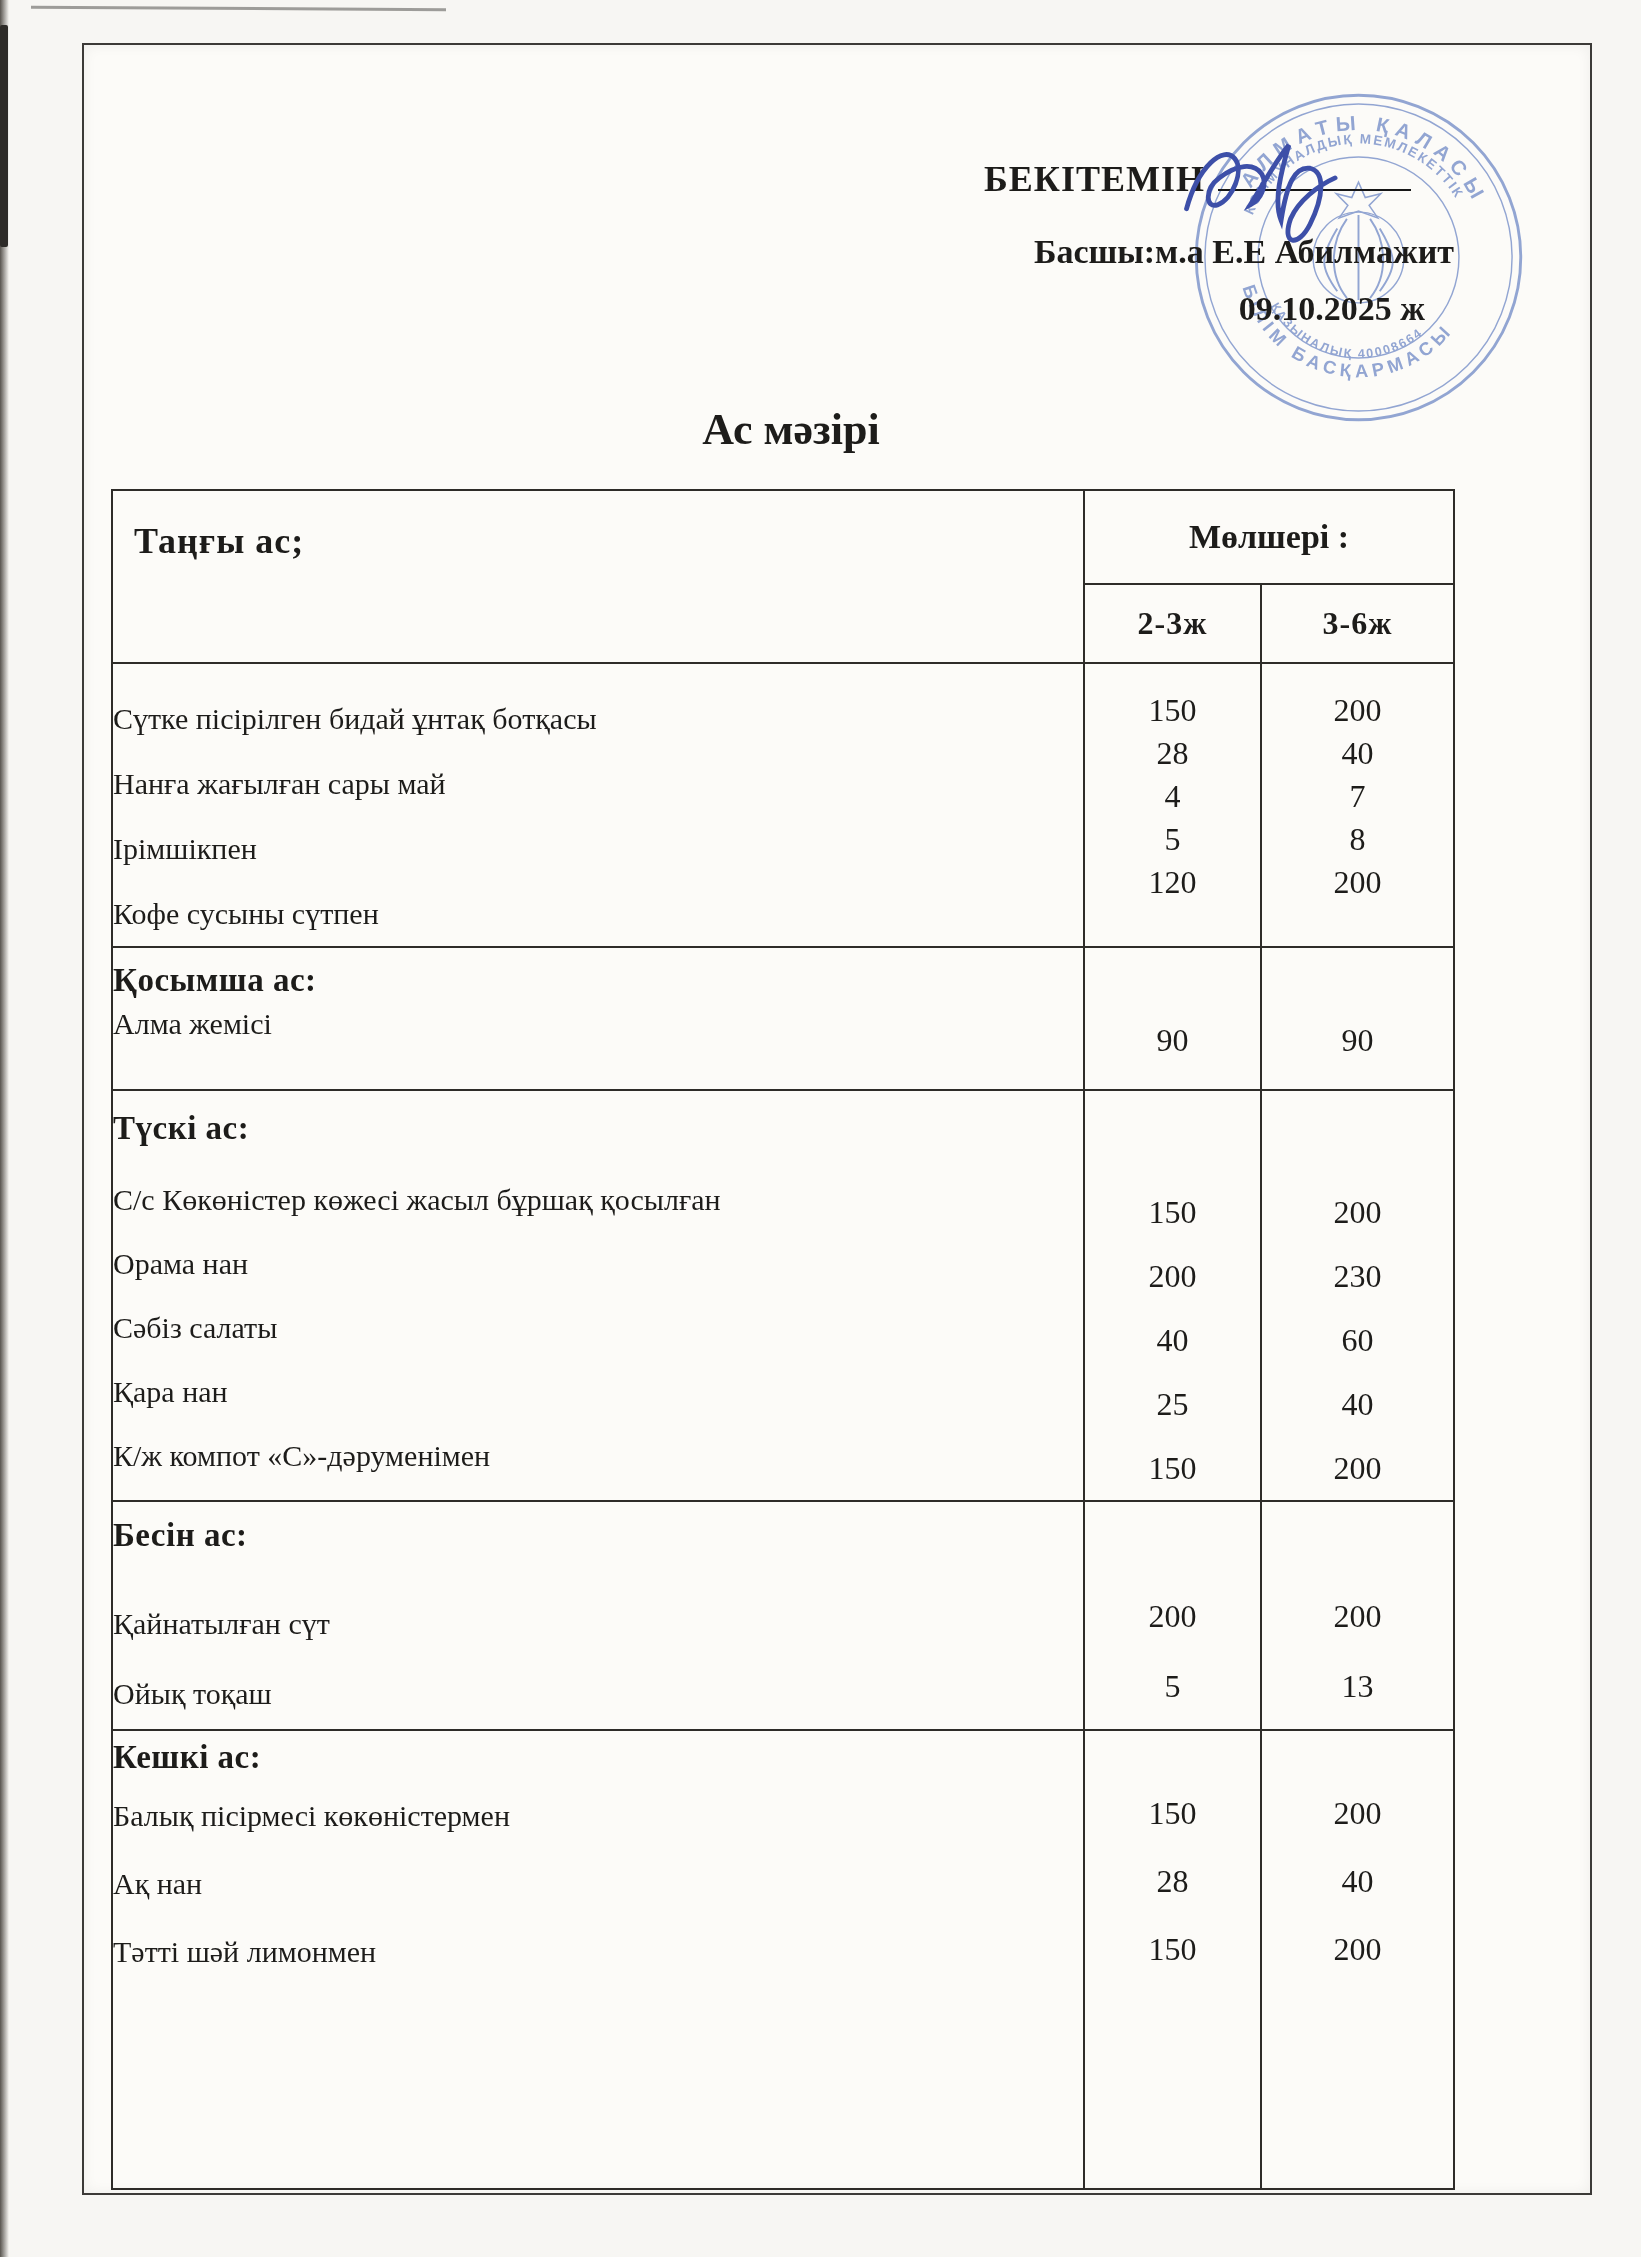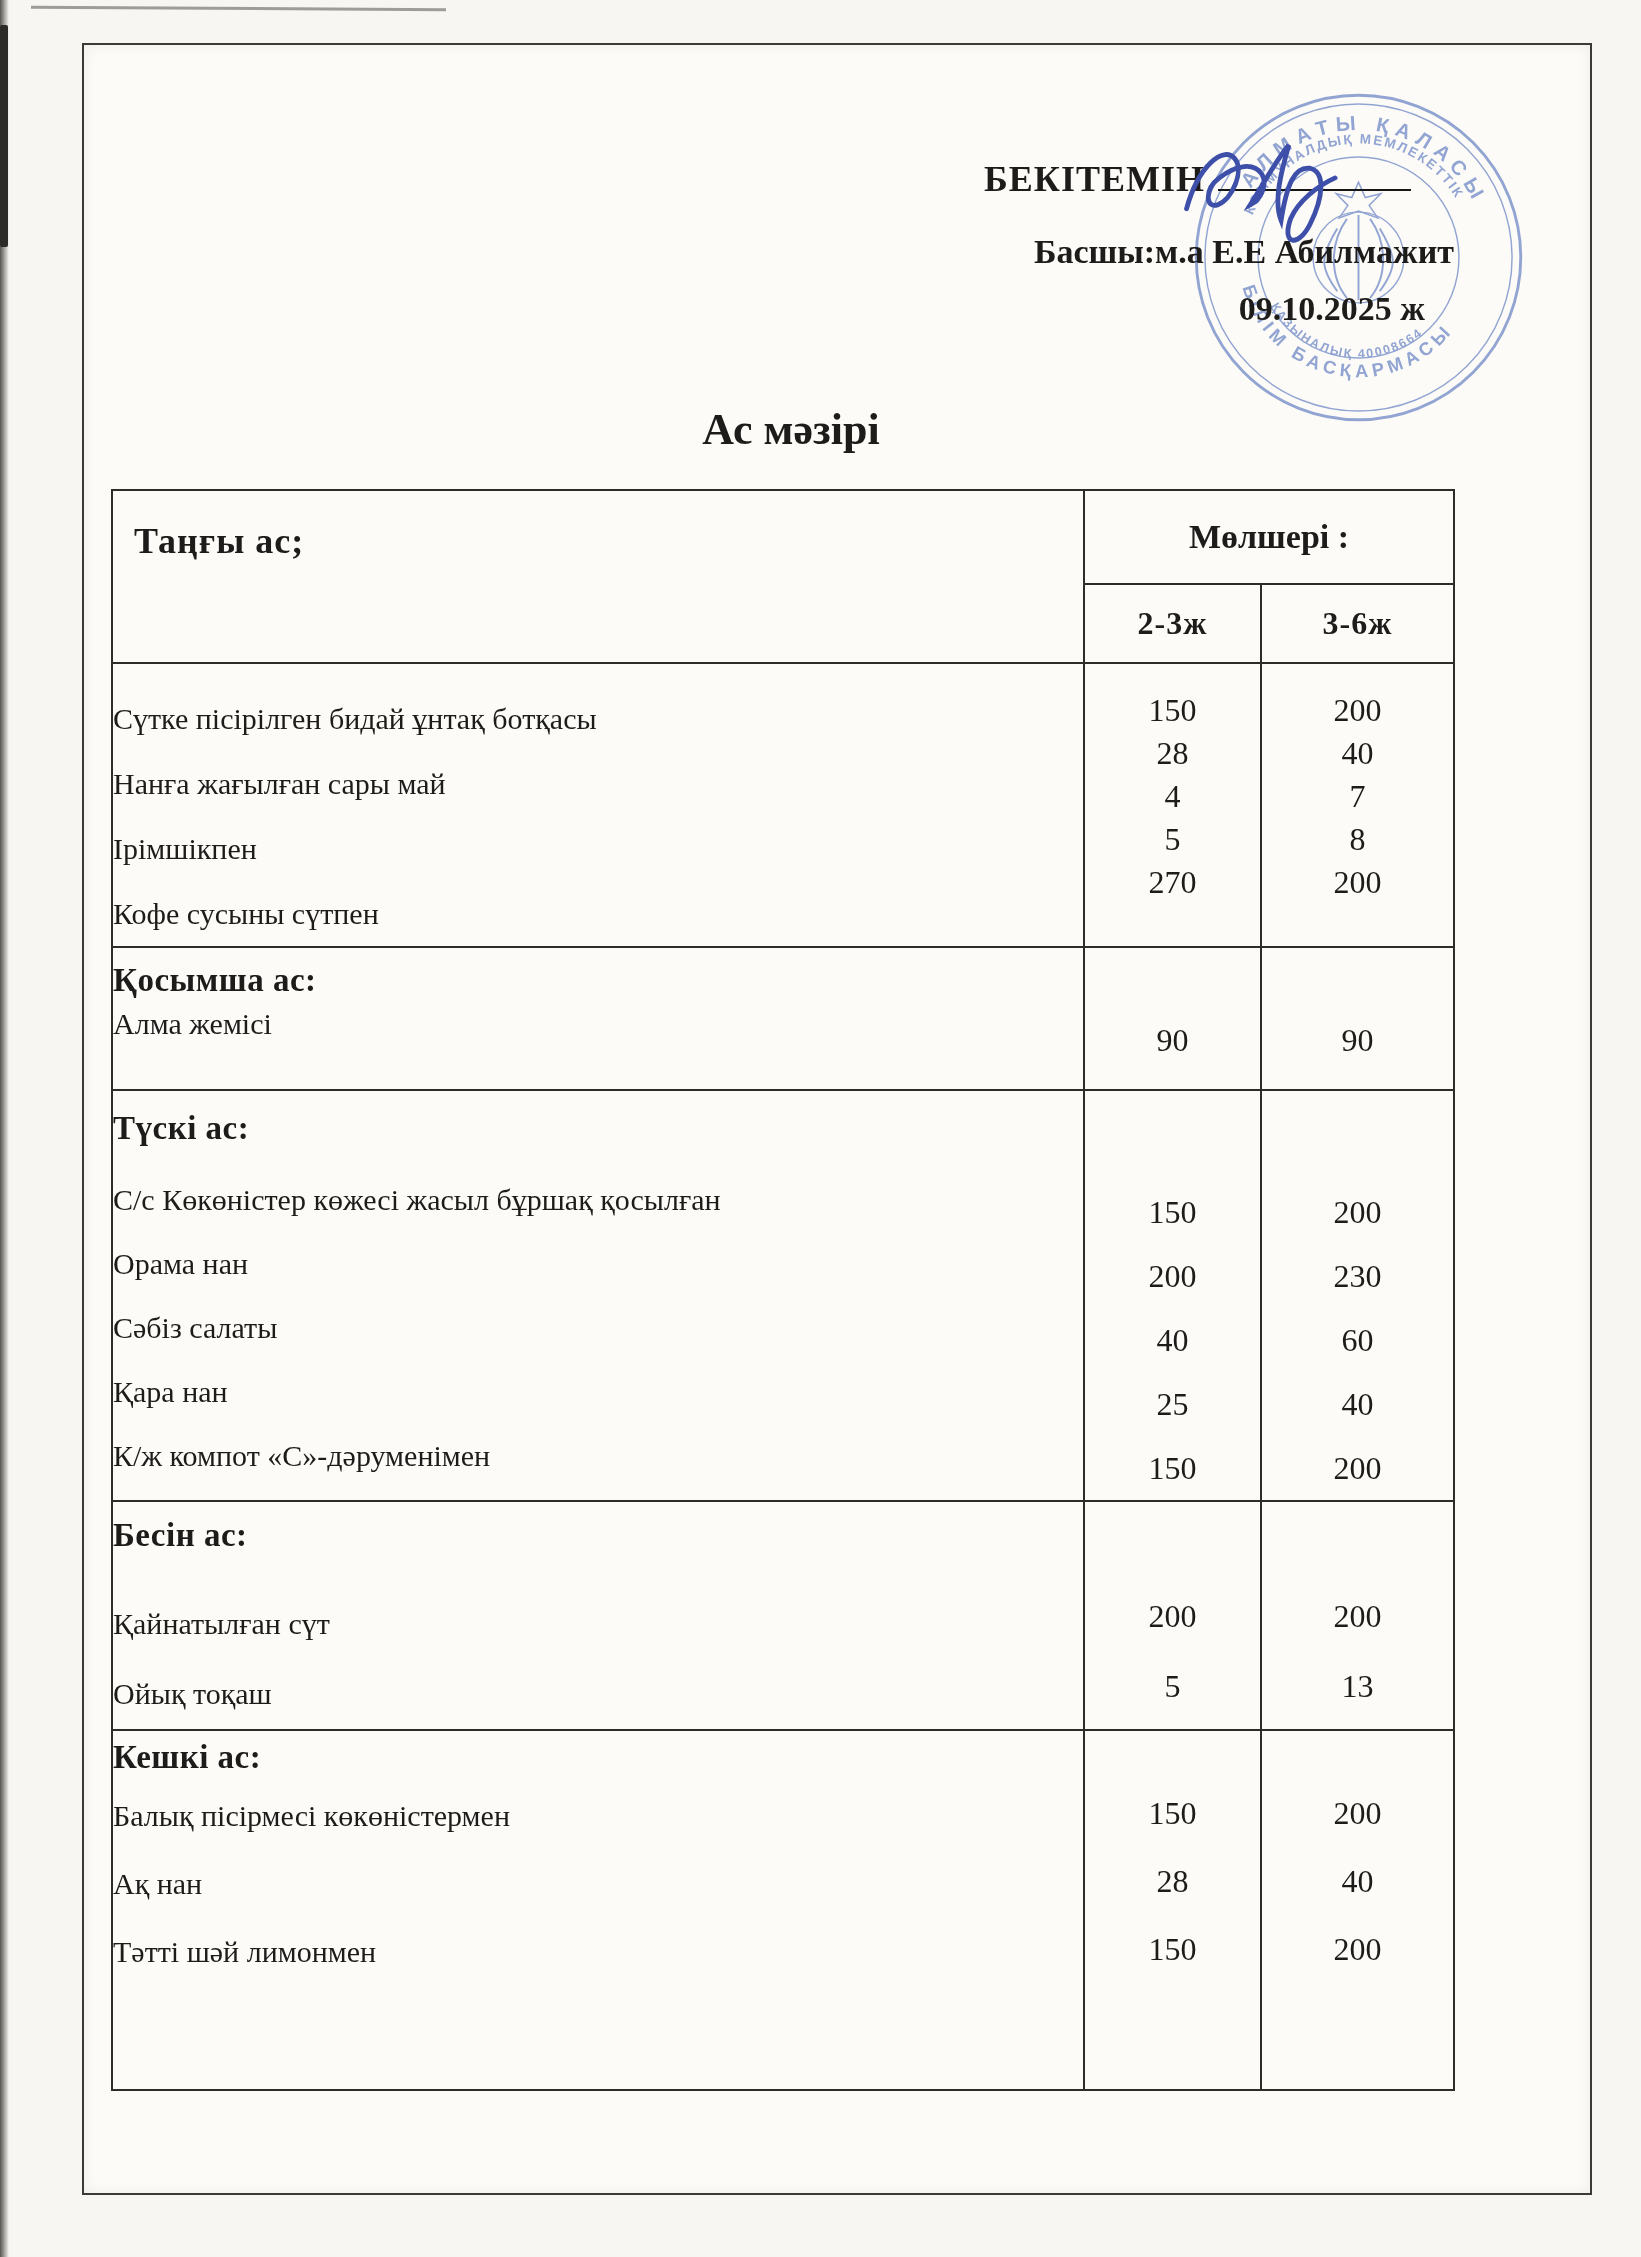--- a/index.html
+++ b/index.html
@@ -38,21 +38,21 @@
   th.meal-cell{text-align:left;font-size:36px;font-weight:bold;padding:29px 0 0 21px;letter-spacing:1px;border-radius:10px;}
   th.portions-cell{height:92px;font-size:34px;font-weight:bold;text-align:center;vertical-align:middle;}
   th.age-cell{height:77px;font-size:32px;font-weight:bold;text-align:center;vertical-align:middle;letter-spacing:1px;}
   .items-cell{padding-left:23px;}
   .sec-title{font-size:33px;font-weight:bold;letter-spacing:0.5px;}
   .item{font-size:30px;display:flex;align-items:center;}
   .vals-cell{text-align:center;font-size:32px;}
   .val{display:block;}
 
   .sec-0{height:282px;} .sec-1{height:143px;} .sec-2{height:407px;}
-  .sec-3{height:222px;} .sec-4{height:360px;}
+  .sec-3{height:222px;} .sec-4{height:459px;}
 
   .sec-0 .items-cell{padding-top:22px;}      .sec-0 .item{height:65px;}
   .sec-0 .vals-cell{padding-top:25px;}       .sec-0 .val{height:43px;line-height:43px;}
 
   .sec-1 .sec-title{margin-top:13.5px;}        .sec-1 .item{height:50px;}
   .sec-1 .vals-cell{padding-top:73px;}       .sec-1 .val{height:39px;line-height:39px;}
 
   .sec-2 .sec-title{margin-top:19.3px;margin-bottom:21px;} .sec-2 .item{height:64px;}
   .sec-2 .vals-cell{padding-top:89px;}       .sec-2 .val{height:64px;line-height:64px;}
 
@@ -142,21 +142,21 @@
               <div class="item">Сүтке  пісірілген бидай ұнтақ ботқасы</div>
               <div class="item">Нанға жағылған сары май</div>
               <div class="item">Ірімшікпен</div>
               <div class="item">Кофе сусыны сүтпен</div>
             </td>
             <td class="vals-cell">
               <div class="val">150</div>
               <div class="val">28</div>
               <div class="val">4</div>
               <div class="val">5</div>
-              <div class="val">270</div>
+              <div class="val">120</div>
             </td>
             <td class="vals-cell">
               <div class="val">200</div>
               <div class="val">40</div>
               <div class="val">7</div>
               <div class="val">8</div>
               <div class="val">200</div>
             </td>
           </tr>
           <tr class="section-row sec-1">

